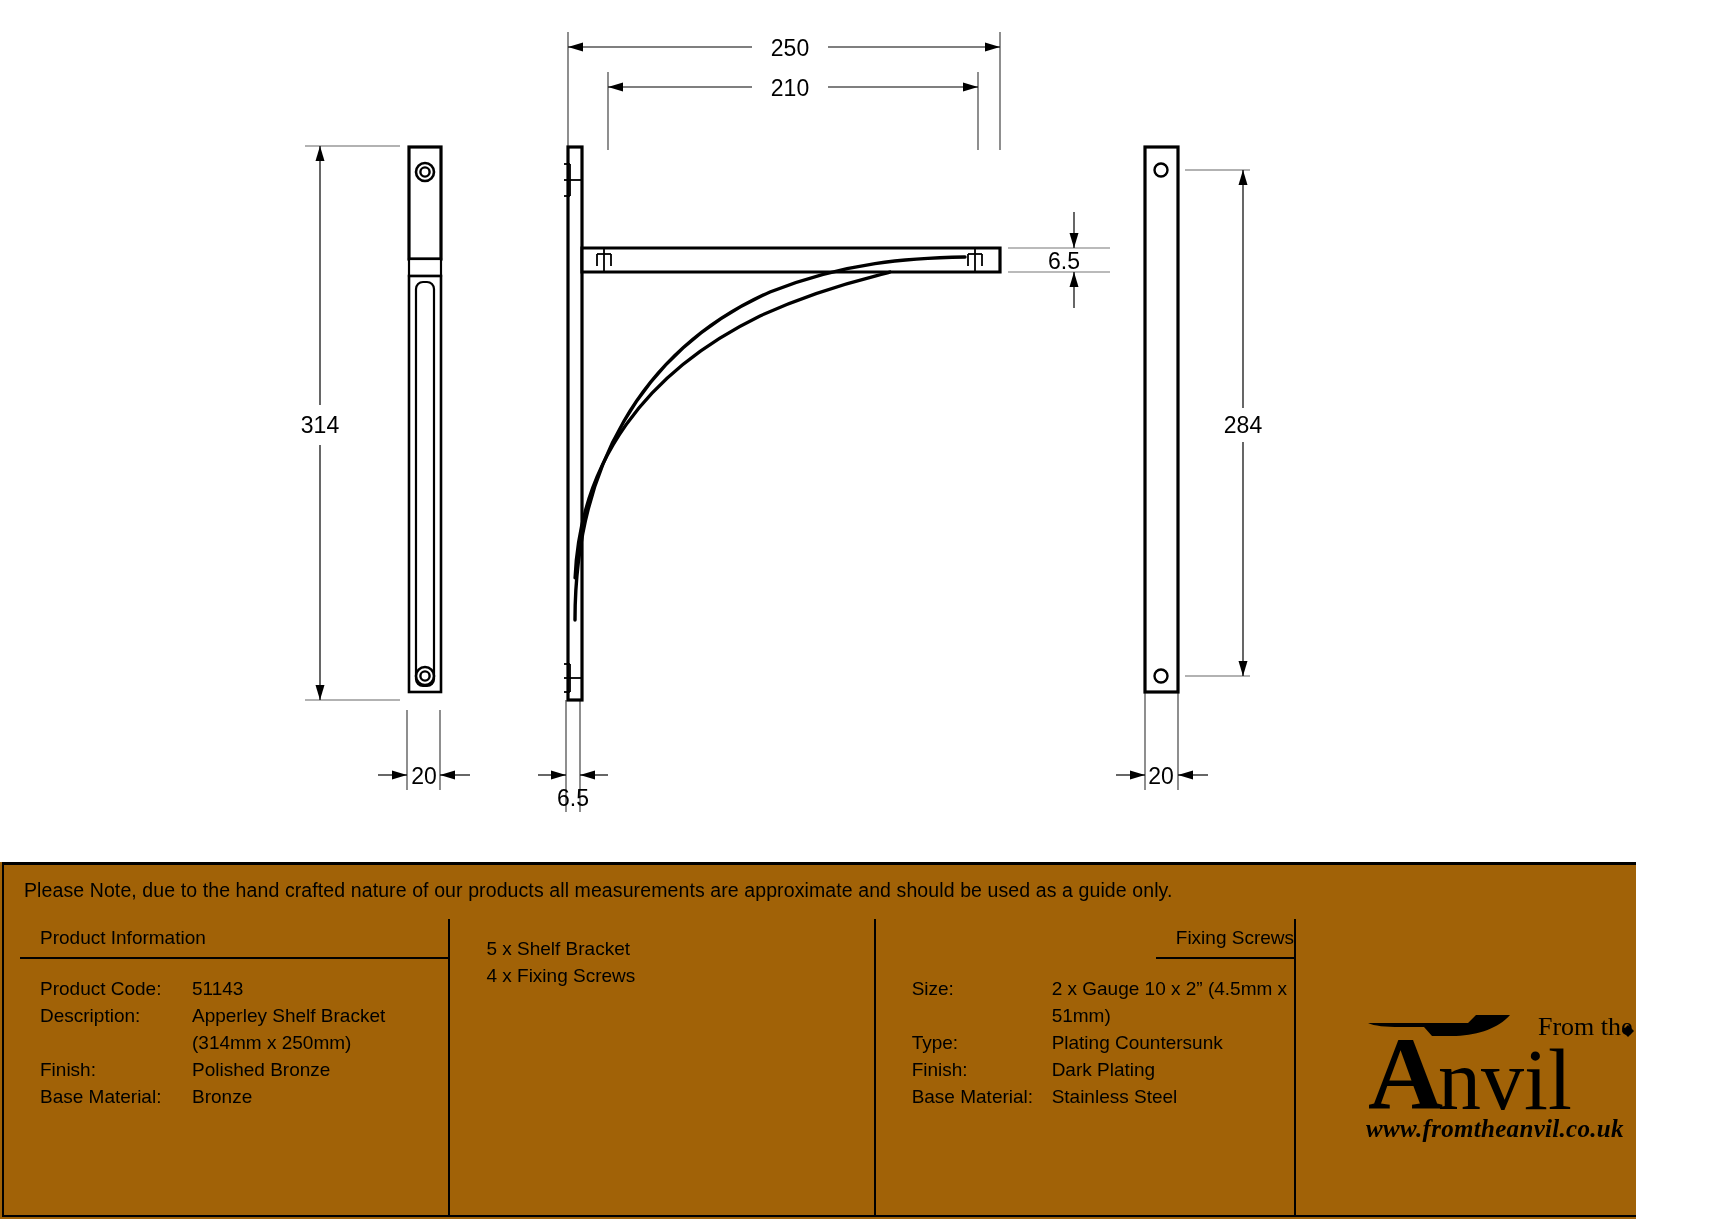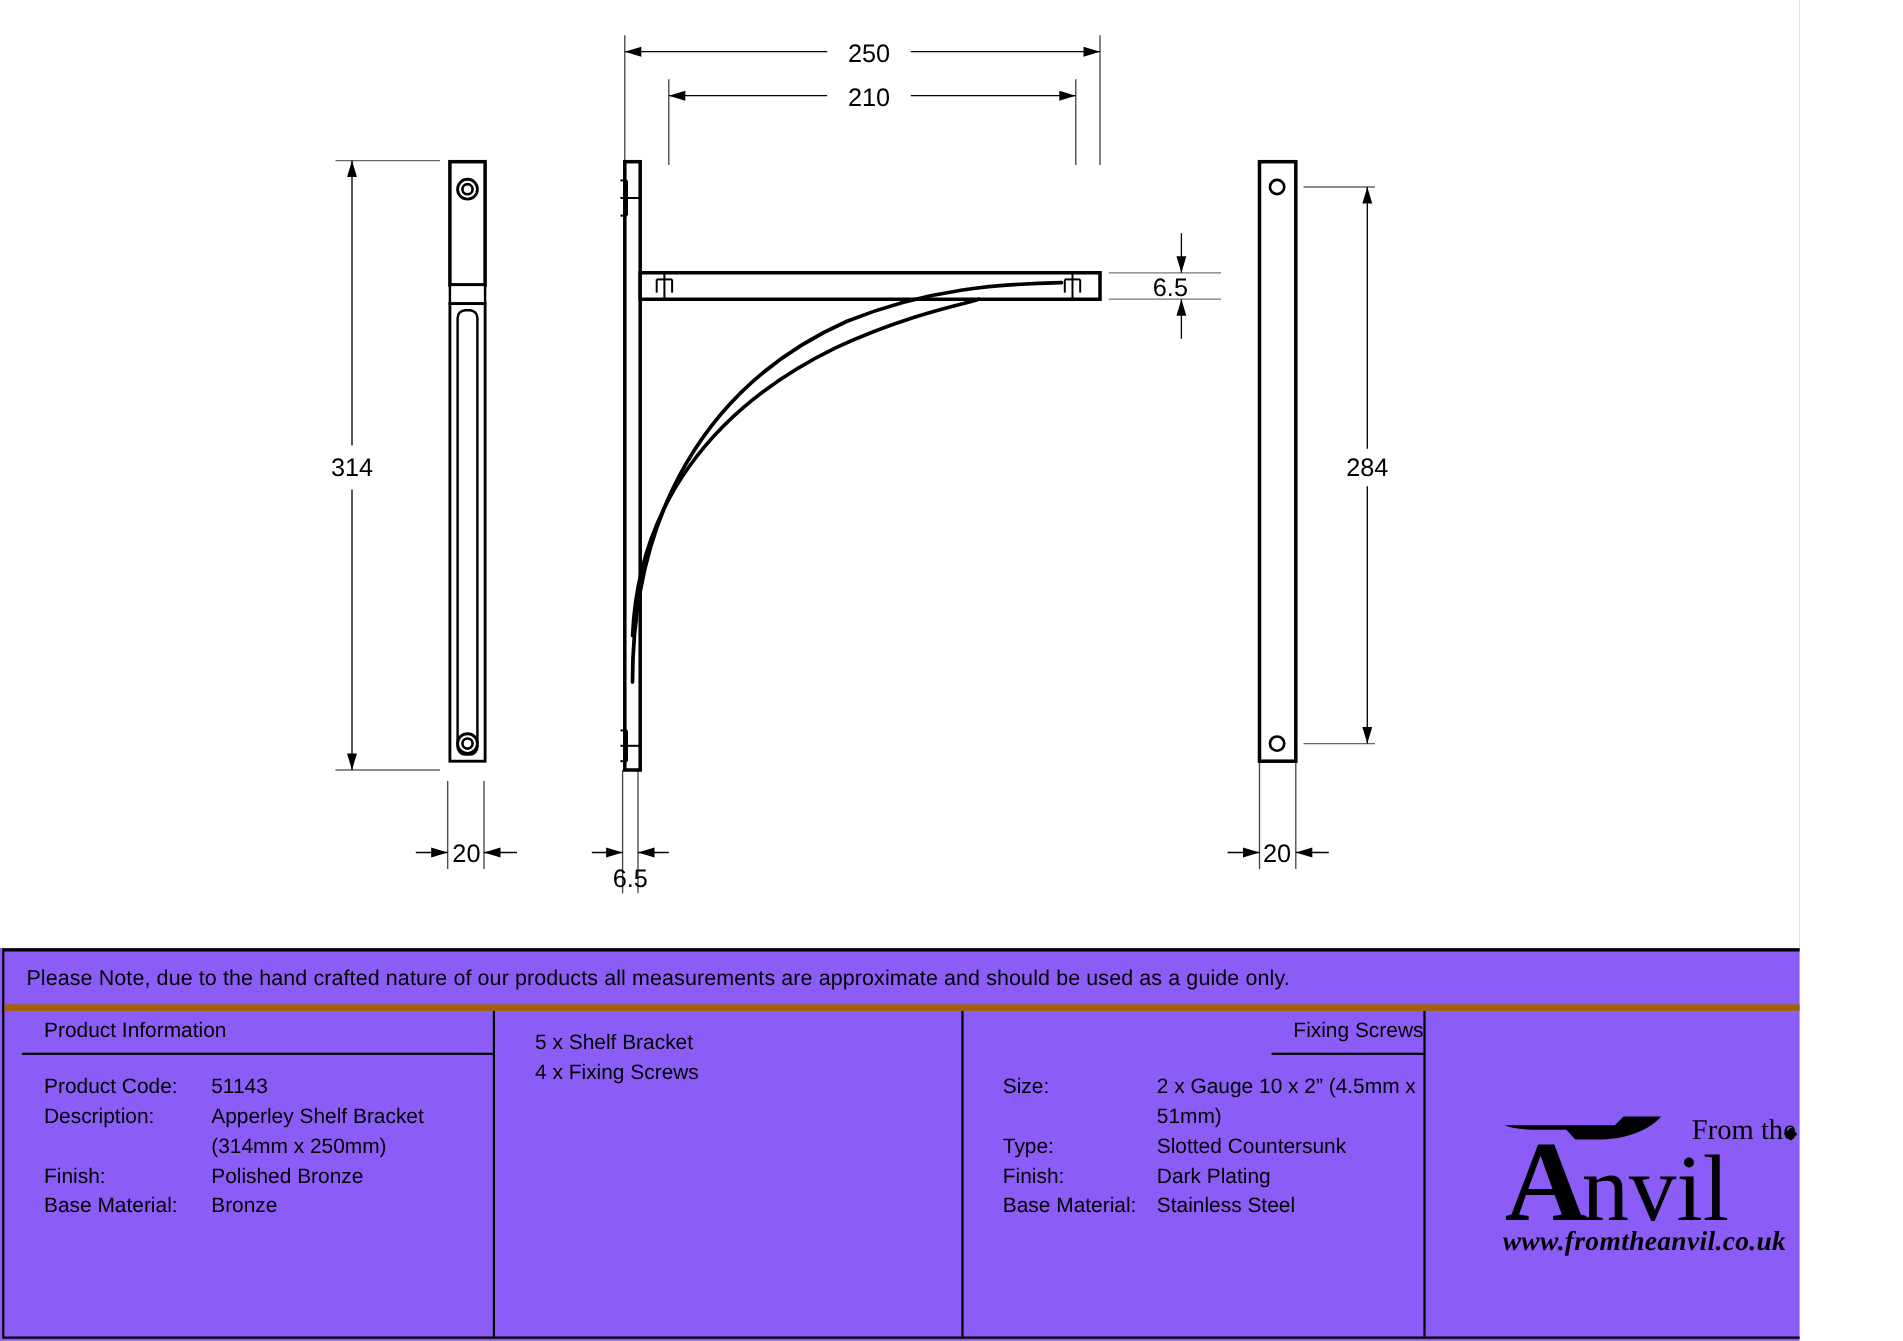--- a/index.html
+++ b/index.html
@@ -8,21 +8,21 @@
     background: #ffffff;
   }
   body {
     font-family: "Liberation Sans", sans-serif;
     color: #000000;
   }
   #page {
     position: relative;
     width: 1636px;
     height: 1219px;
-    background: #8b5cf6;
+    background: #a16207;
     overflow: hidden;
   }
 
   
   #drawing-area {
     position: absolute;
     left: 0;
     top: 0;
     width: 1730px;
     height: 862px;
@@ -37,21 +37,21 @@
     left: 2px;
     top: 862px;
     width: 1726px;
     height: 355px;
     border: 2px solid #000;
     border-top: 3px solid #000;
     box-sizing: border-box;
   }
   .note-row {
     height: 54px;
-    border-bottom: 6px solid #a16207;
+    border-bottom: 3px solid #a16207;
     box-sizing: border-box;
     display: flex;
     align-items: center;
     padding-left: 20px;
   }
   .note-text {
     font-size: 19.5px;
     letter-spacing: 0.1px;
   }
   .cols {
@@ -307,21 +307,21 @@
 
       <div class="col col-screws">
         <div class="col-head">Fixing Screws</div>
         <div class="col-body">
           <div class="kv kv-screw">
             <span class="k">Size:</span>
             <span class="v">2 x Gauge 10 x 2” (4.5mm x 51mm)</span>
           </div>
           <div class="kv kv-screw">
             <span class="k">Type:</span>
-            <span class="v">Slotted Countersunk</span>
+            <span class="v">Plating Countersunk</span>
           </div>
           <div class="kv kv-screw">
             <span class="k">Finish:</span>
             <span class="v">Dark Plating</span>
           </div>
           <div class="kv kv-screw">
             <span class="k">Base Material:</span>
             <span class="v">Stainless Steel</span>
           </div>
         </div>

